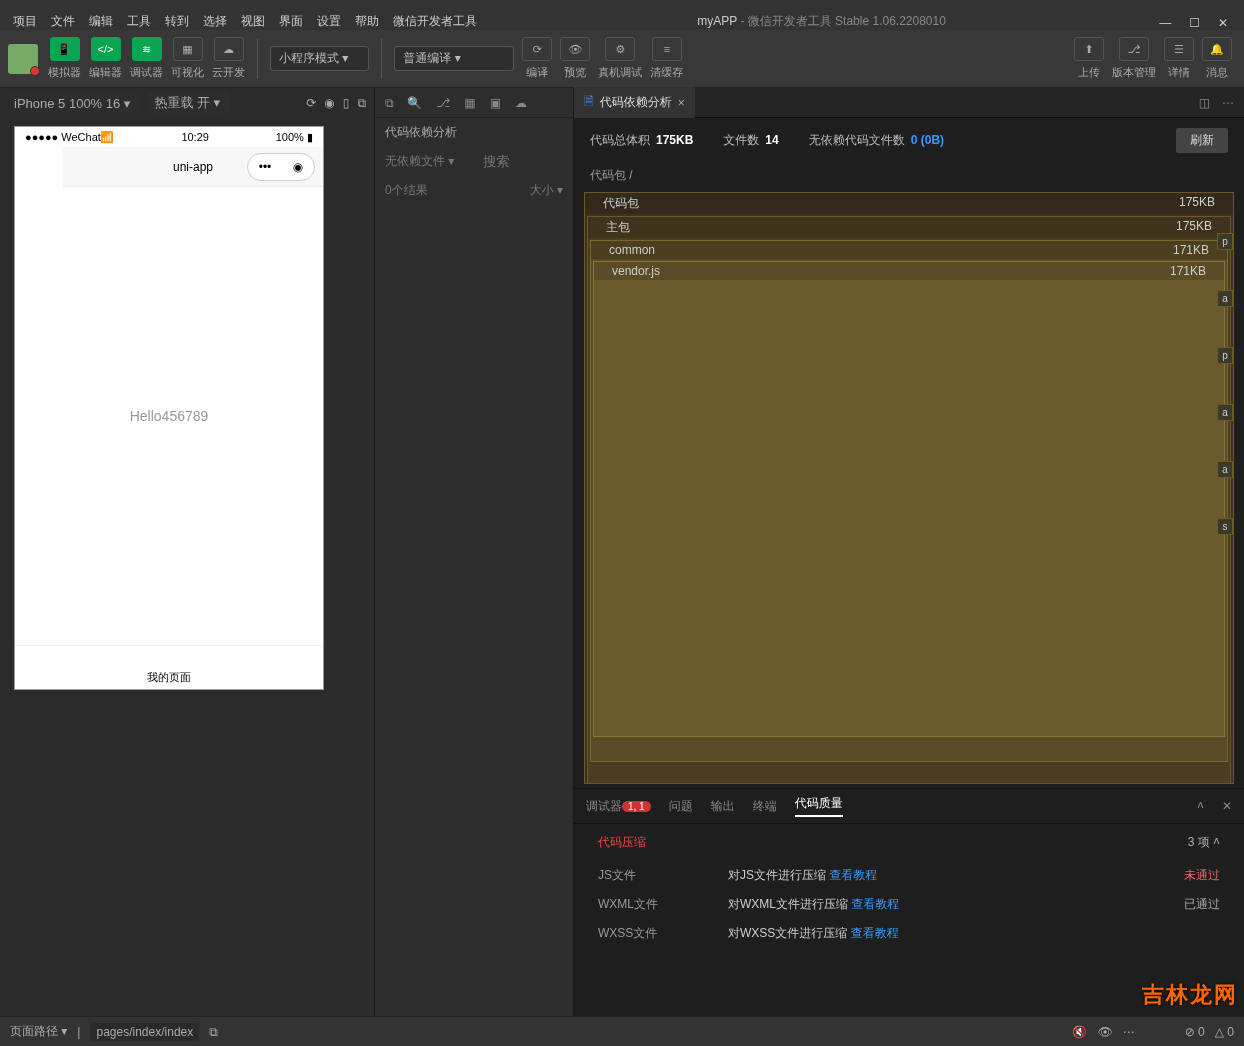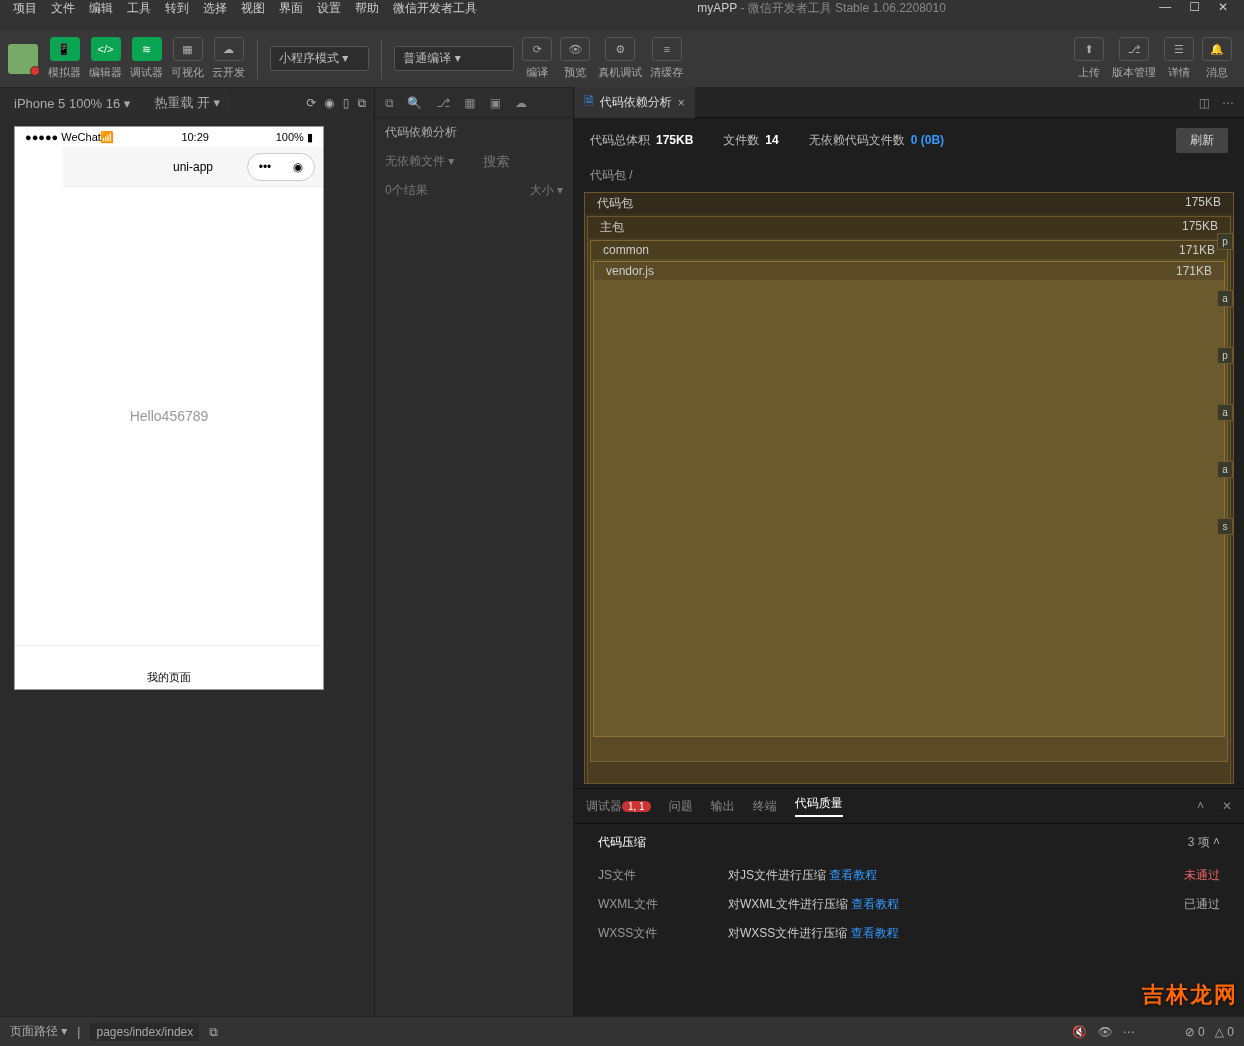--- a/index.html
+++ b/index.html
@@ -1,17 +1,17 @@
 <!DOCTYPE html>
 <html><head>
 <meta charset="utf-8">
 <style>
 * { margin:0; padding:0; box-sizing:border-box; font-family:"Microsoft YaHei","PingFang SC",sans-serif; }
 html,body { width:1244px; height:1046px; background:#262626; color:#bbb; font-size:12px; overflow:hidden; }
-.menubar { height:30px; display:flex; align-items:flex-start; padding:0 6px; background:#333; color:#ccc; }
+.menubar { height:30px; display:flex; align-items:flex-end; padding:0 6px; background:#333; color:#ccc; }
 .menubar .mi { padding:0 7px; cursor:default; }
 .title-center { flex:1; text-align:center; color:#888; }
 .title-center b { color:#ccc; font-weight:normal; }
 .winctl { display:flex; gap:18px; padding-right:10px; color:#ccc; }
 .toolbar { height:58px; background:#383838; display:flex; align-items:center; padding:0 8px; border-bottom:1px solid #222; }
 .tool-col { display:flex; flex-direction:column; align-items:center; gap:4px; margin:0 4px; color:#aaa; font-size:11px; }
 .tool-col .ic { width:30px; height:24px; border:1px solid #555; border-radius:3px; display:flex; align-items:center; justify-content:center; background:#383838; }
 .tool-col.green .ic { background:#0aa553; border-color:#0aa553; color:#fff; }
 .avatar { width:30px; height:30px; background:#7a6; border-radius:3px; position:relative; margin-right:6px; }
 .avatar::after { content:''; position:absolute; right:-2px; bottom:-2px; width:8px; height:8px; background:#d33; border-radius:50%; border:1px solid #333; }
@@ -40,32 +40,32 @@
 .tab .fi { color:#3794ff; }
 .tab .x { color:#aaa; }
 .tab-bar .ric { margin-left:auto; display:flex; gap:12px; padding-right:10px; color:#888; }
 .metrics { display:flex; align-items:center; gap:30px; padding:10px 16px; color:#ccc; }
 .metrics .lbl { color:#bbb; }
 .metrics .val { color:#fff; font-weight:bold; margin-left:6px; }
 .metrics .blue { color:#39f; }
 .btn-refresh { margin-left:auto; background:#444; padding:4px 14px; color:#ddd; border-radius:2px; }
 .crumb { padding:4px 16px; color:#999; }
 .treemap { margin:4px 10px; border:1px solid #6b572a; background:#3b3220; height:592px; position:relative; }
-.tm-head { display:flex; justify-content:space-between; padding:2px 12px; color:#ccc; background:rgba(0,0,0,.15); }
+.tm-head { display:flex; justify-content:space-between; padding:2px 18px; color:#ccc; background:rgba(0,0,0,.15); }
 .tm-main { border:1px solid #6b572a; background:#4b3d22; margin:2px; height:calc(100% - 22px); }
 .tm-common { border:1px solid #7a6630; background:#5a4a26; margin:2px; height:calc(100% - 44px); }
 .tm-vendor { border:1px solid #8a7538; background:#6b5a2e; margin:2px; height:calc(100% - 44px); }
 .side-labs { position:absolute; right:0; top:40px; bottom:0; width:16px; display:flex; flex-direction:column; gap:40px; }
 .side-labs div { background:#3a3a2a; border:1px solid #6b572a; color:#ccc; font-size:10px; text-align:center; padding:2px 0; }
 .console { height:220px; background:#1e1e1e; border-top:1px solid #111; display:flex; flex-direction:column; }
 .console-tabs { display:flex; align-items:center; gap:18px; padding:6px 12px; color:#888; border-bottom:1px solid #111; }
 .console-tabs .act { color:#fff; border-bottom:2px solid #fff; padding-bottom:3px; }
 .badge { background:#c33; color:#fff; border-radius:8px; padding:0 6px; font-size:10px; }
 .console-body { padding:10px 24px; color:#aaa; }
-.console-body h4 { color:#ffffff; margin-bottom:10px; font-weight:normal; }
+.console-body h4 { color:#ef4444; margin-bottom:10px; font-weight:normal; }
 .qrow { display:flex; align-items:center; padding:6px 0; }
 .qrow .c1 { width:130px; color:#999; }
 .qrow .c2 { flex:1; color:#ccc; }
 .qrow .c2 a { color:#39f; }
 .qrow .c3 { width:60px; text-align:right; }
 .fail { color:#e66; } .pass { color:#aaa; }
 .statusbar { height:30px; background:#333; display:flex; align-items:center; padding:0 10px; color:#aaa; gap:10px; border-top:1px solid #222; }
 .statusbar .pth { background:#2a2a2a; padding:2px 6px; }
 .watermark { position:fixed; right:6px; bottom:36px; font-size:22px; color:#f60; font-weight:bold; text-shadow:0 0 3px #000; letter-spacing:2px; }
 </style>

